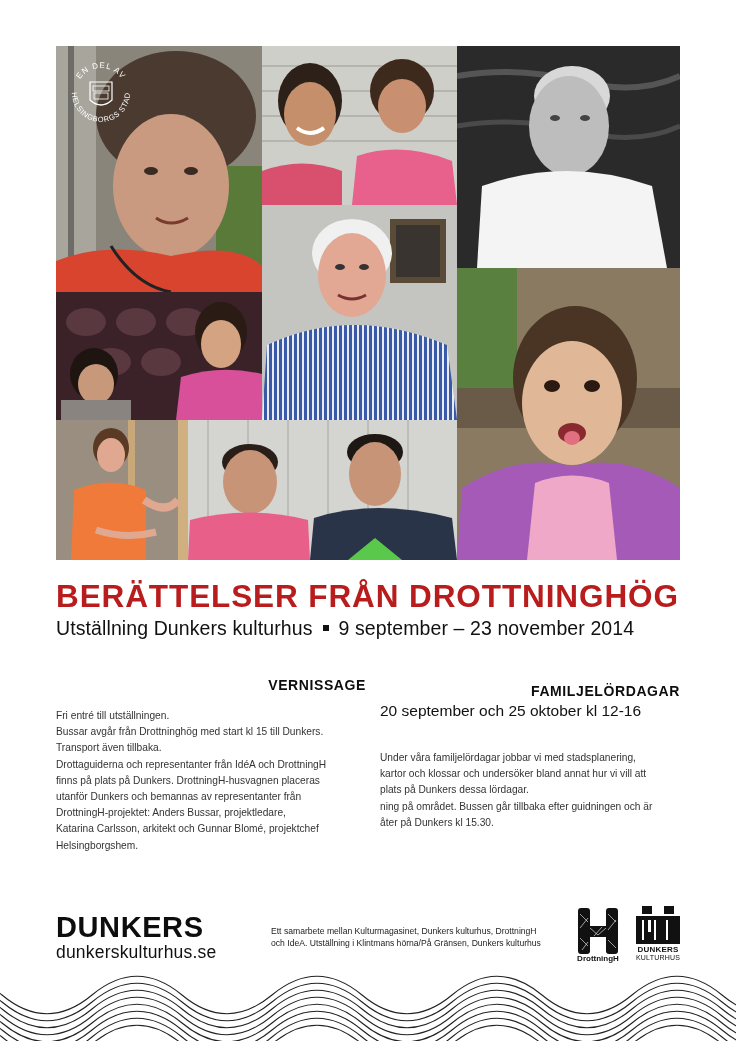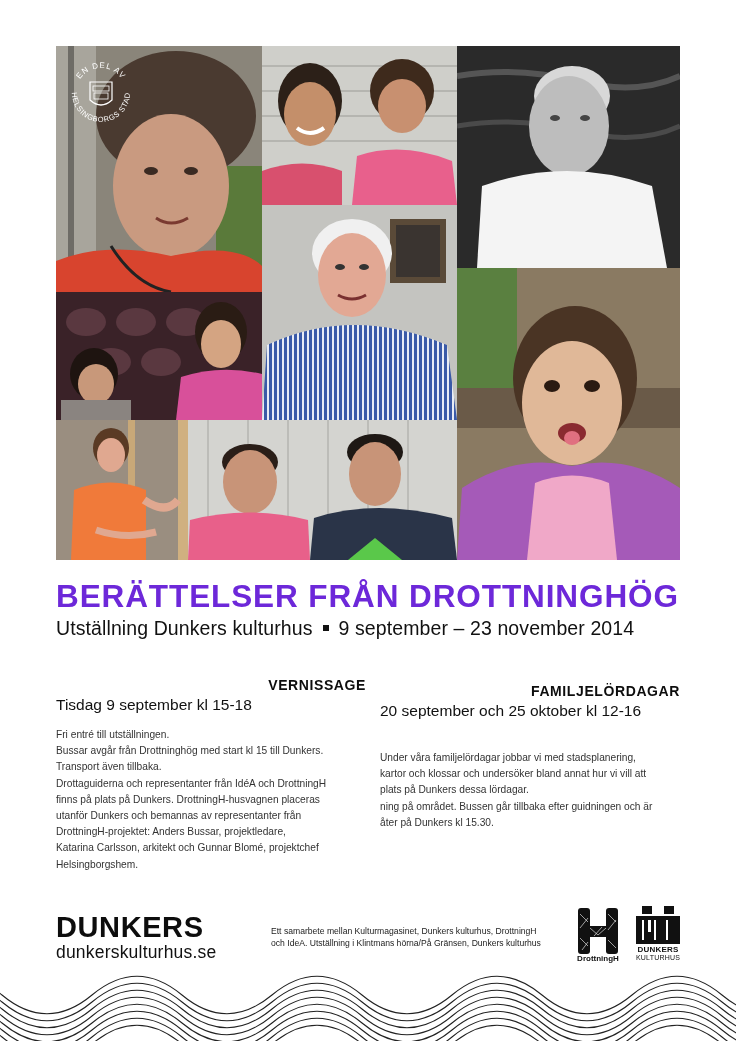--- a/index.html
+++ b/index.html
@@ -5,21 +5,21 @@
     * { margin: 0; padding: 0; box-sizing: border-box; }
     html, body { width: 736px; height: 1041px; background: #ffffff; overflow: hidden; }
     body { position: relative; font-family: "Liberation Sans", sans-serif; color: #111; }
 
     .collage { position: absolute; left: 56px; top: 46px; width: 624px; height: 514px; background: #fff; }
     .tile { position: absolute; overflow: hidden; }
     .tile svg { width: 100%; height: 100%; display: block; }
 
     .seal { position: absolute; left: 66px; top: 58px; width: 70px; height: 70px; }
 
-    .title { position: absolute; left: 56px; top: 578px; font-size: 31.5px; font-weight: 700; letter-spacing: 0.9px; color: #6d28d9; white-space: nowrap; }
+    .title { position: absolute; left: 56px; top: 578px; font-size: 31.5px; font-weight: 700; letter-spacing: 0.9px; color: #b91c1c; white-space: nowrap; }
     .subtitle { position: absolute; left: 56px; top: 617px; font-size: 19.5px; color: #111; white-space: nowrap; letter-spacing: 0.1px; }
     .subtitle .sep { display: inline-block; width: 6px; height: 6px; background: #111; margin: 0 10px 4px 10px; vertical-align: middle; }
 
     .section { position: absolute; }
     .section h2 { font-size: 14px; font-weight: 700; letter-spacing: 0.6px; color: #0d0d0d; line-height: 20px; text-align: right; }
     .section h3 { font-size: 15.5px; font-weight: 400; color: #111; line-height: 19px; margin-top: 0px; }
     .section p { font-size: 10.2px; line-height: 16.2px; color: #333; margin-top: 13px; }
     .section p span { display: block; white-space: nowrap; }
 
     .sec-left { left: 56px; top: 675px; width: 310px; }
@@ -203,21 +203,20 @@
   </svg>
 </div>
 
 <div class="title">BERÄTTELSER FRÅN DROTTNINGHÖG</div>
 <div class="subtitle">
   <span>Utställning Dunkers kulturhus</span><span class="sep"></span><span>9 september – 23 november 2014</span>
 </div>
 
 <div class="section sec-left">
   <h2>VERNISSAGE</h2>
-  <h3>Tisdag 9 september kl 15-18</h3>
   <p>
     <span>Fri entré till utställningen.</span>
     <span>Bussar avgår från Drottninghög med start kl 15 till Dunkers.</span>
     <span>Transport även tillbaka.</span>
     <span>Drottaguiderna och representanter från IdéA och DrottningH</span>
     <span>finns på plats på Dunkers. DrottningH-husvagnen placeras</span>
     <span>utanför Dunkers och bemannas av representanter från</span>
     <span>DrottningH-projektet: Anders Bussar, projektledare,</span>
     <span>Katarina Carlsson, arkitekt och Gunnar Blomé, projektchef</span>
     <span>Helsingborgshem.</span>

